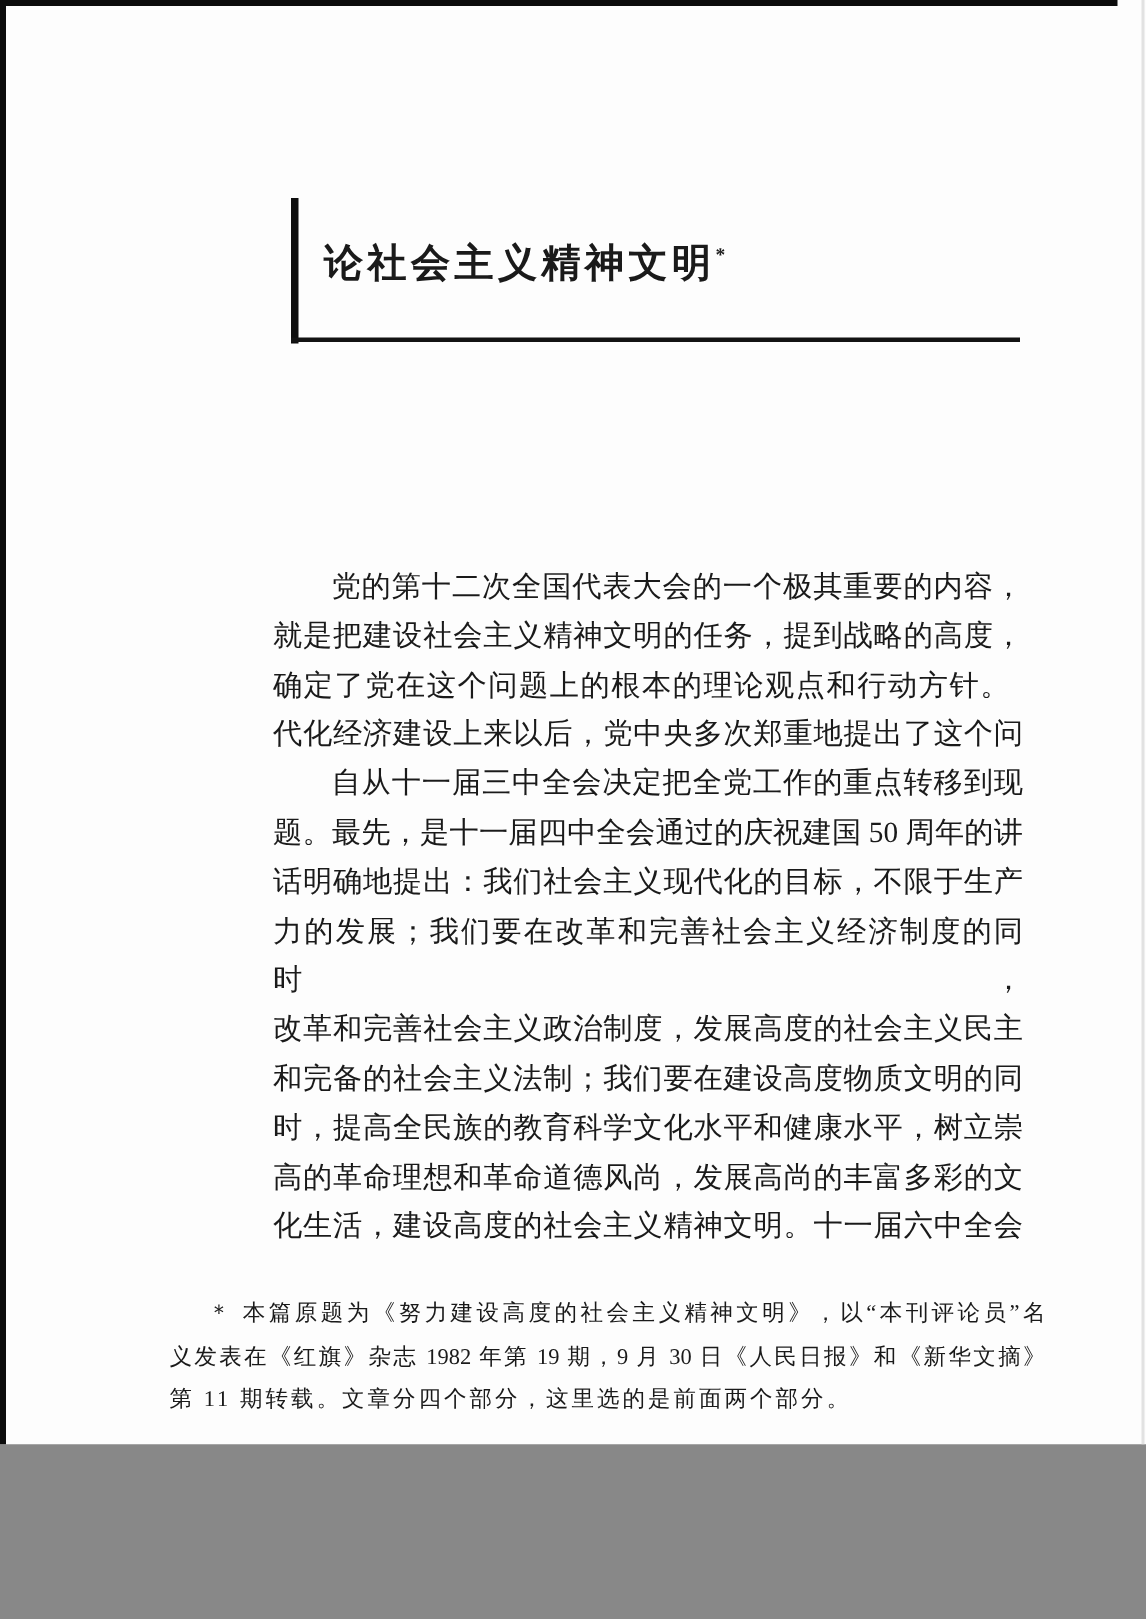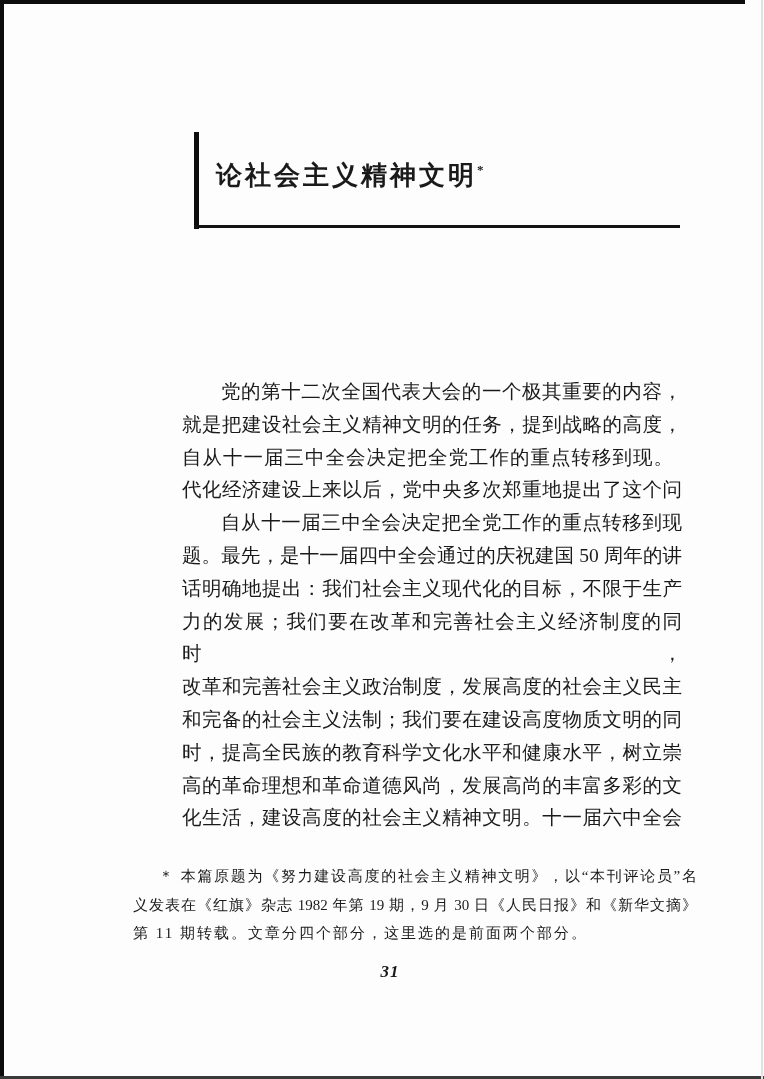--- a/index.html
+++ b/index.html
@@ -1,19 +1,19 @@
 <!DOCTYPE html>
 <html><head>
 <meta charset="utf-8">
 <style>
   html, body { margin: 0; padding: 0; background: #888; }
   .page {
     position: relative;
     width: 764px;
-    height: 1079px;
+    height: 963px;
     margin: 0 auto;
     background: #fdfdfd;
     color: #1a1a1a;
     font-family: "Liberation Serif", "DejaVu Serif", serif;
     overflow: hidden;
   }
   
   .edge-top    { position: absolute; left: 0; top: 0;    width: 745px; height: 4px;  background: #0c0c0c; }
   .edge-left   { position: absolute; left: 0; top: 0;    width: 4px;  height: 1079px; background: #0c0c0c; }
   .edge-bottom { position: absolute; left: 0; top: 1076px; width: 764px; height: 3px; background: #3a3a3a; }
@@ -46,21 +46,21 @@
   }
   .body-line.indent { text-indent: 2em; }
   .body-line.para-end { text-align-last: left; letter-spacing: 1px; }
 
   
   .footnote {
     position: absolute; left: 113px; top: 862px; width: 584px;
   }
   .footnote-line {
     font-size: 15px; line-height: 28.5px;
-    text-align: justify; text-align-last: justify; margin-left: 20px;
+    text-align: justify; text-align-last: justify;
   }
   .footnote-line.indent { text-indent: 1.7em; }
   .footnote-line.para-end { text-align-last: left; letter-spacing: 2px; }
 
   
   .page-number {
     position: absolute; left: 340px; top: 962px; width: 100px;
     text-align: center; font-size: 17px;
     font-weight: bold; font-style: italic; letter-spacing: 1px;
   }
@@ -75,21 +75,21 @@
   <div class="edge-bottom"></div>
   <div class="edge-right"></div>
 
   <div class="title-bar"></div>
   <h1 class="page-title"><span>论社会主义精神文明</span><sup>*</sup></h1>
   <div class="title-rule"></div>
 
   <main class="article-body">
     <div class="body-line indent">党的第十二次全国代表大会的一个极其重要的内容，</div>
     <div class="body-line">就是把建设社会主义精神文明的任务，提到战略的高度，</div>
-    <div class="body-line para-end">自从十一届三中全会决定把全党工作的重点转移到现。</div>
+    <div class="body-line para-end">确定了党在这个问题上的根本的理论观点和行动方针。</div>
     <div class="body-line">代化经济建设上来以后，党中央多次郑重地提出了这个问</div>
     <div class="body-line indent">自从十一届三中全会决定把全党工作的重点转移到现</div>
     <div class="body-line">题。最先，是十一届四中全会通过的庆祝建国 50 周年的讲</div>
     <div class="body-line">话明确地提出：我们社会主义现代化的目标，不限于生产</div>
     <div class="body-line">力的发展；我们要在改革和完善社会主义经济制度的同时，</div>
     <div class="body-line">改革和完善社会主义政治制度，发展高度的社会主义民主</div>
     <div class="body-line">和完备的社会主义法制；我们要在建设高度物质文明的同</div>
     <div class="body-line">时，提高全民族的教育科学文化水平和健康水平，树立崇</div>
     <div class="body-line">高的革命理想和革命道德风尚，发展高尚的丰富多彩的文</div>
     <div class="body-line">化生活，建设高度的社会主义精神文明。十一届六中全会</div>

